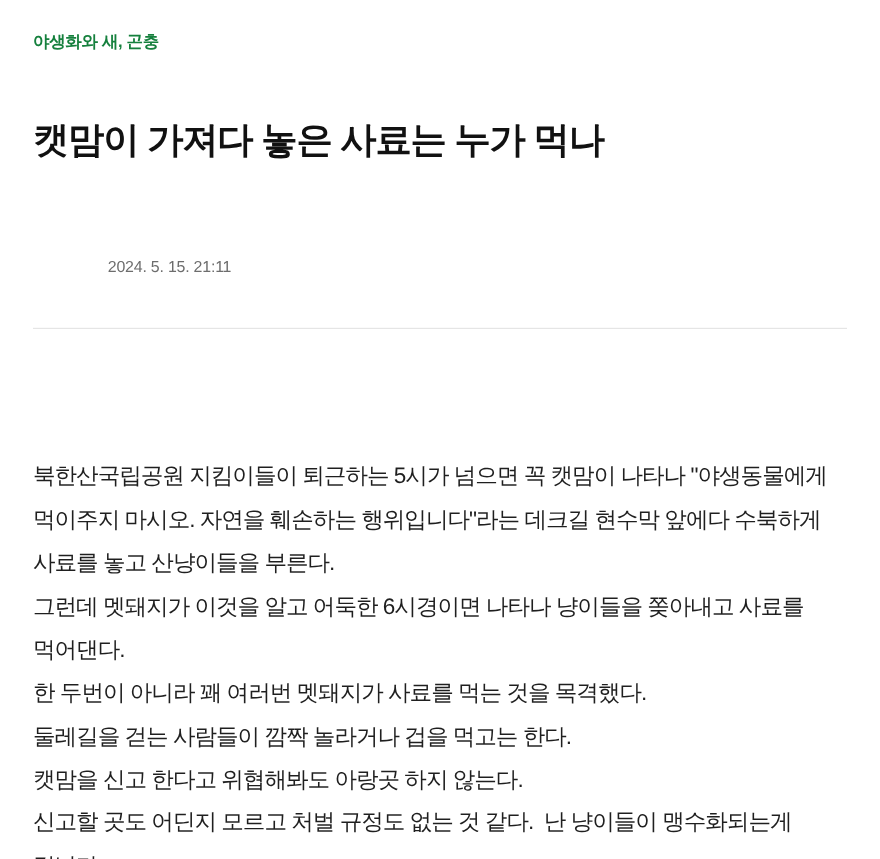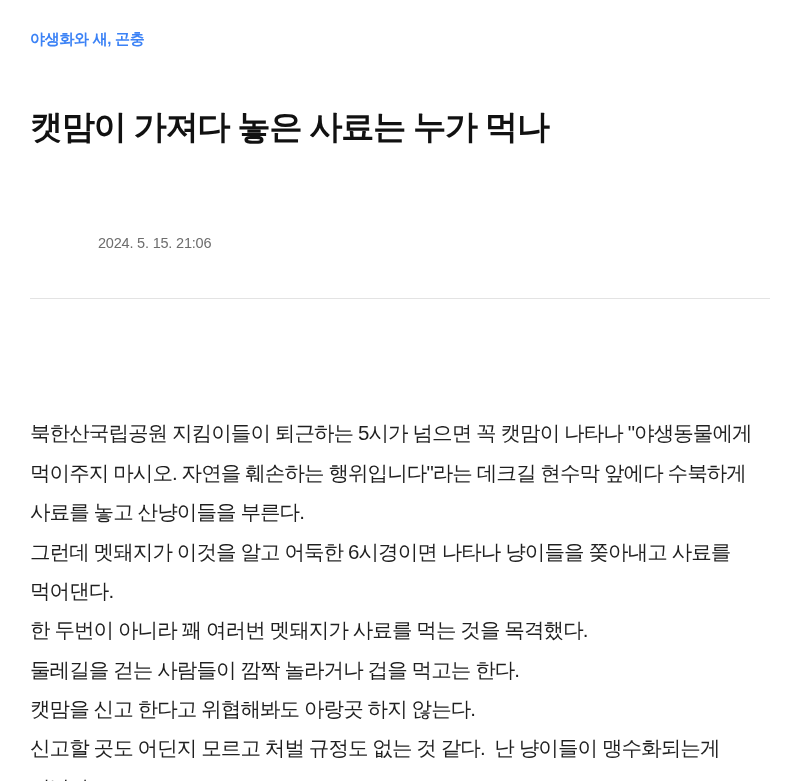--- a/index.html
+++ b/index.html
@@ -16,21 +16,21 @@
   }
   .page {
     width: 800px;
     box-sizing: border-box;
     padding: 0;
     position: relative;
   }
   .category {
     font-size: 15px;
     font-weight: 700;
-    color: #3b82f6;
+    color: #15803d;
     letter-spacing: -0.3px;
     padding: 28px 0 0 30px;
     line-height: 1.4;
   }
   .title {
     font-size: 33px;
     font-weight: 700;
     color: #111111;
     letter-spacing: -1.1px;
     line-height: 1.35;
@@ -66,21 +66,21 @@
 </head>
 <body>
 
 <div class="page">
 
   <div class="category">야생화와 새, 곤충</div>
 
   <h1 class="title">캣맘이 가져다 놓은 사료는 누가 먹나</h1>
 
   <div class="meta-wrap">
-    <span class="date">2024. 5. 15. 21:06</span>
+    <span class="date">2024. 5. 15. 21:11</span>
   </div>
 
   <div class="divider"></div>
 
   <div class="article">
     <p>북한산국립공원 지킴이들이 퇴근하는 5시가 넘으면 꼭 캣맘이 나타나 "야생동물에게 먹이주지 마시오. 자연을 훼손하는 행위입니다"라는 데크길 현수막 앞에다 수북하게 사료를 놓고 산냥이들을 부른다.
 그런데 멧돼지가 이것을 알고 어둑한 6시경이면 나타나 냥이들을 쫒아내고 사료를 먹어댄다.
 한 두번이 아니라 꽤 여러번 멧돼지가 사료를 먹는 것을 목격했다.
 둘레길을 걷는 사람들이 깜짝 놀라거나 겁을 먹고는 한다.
 캣맘을 신고 한다고 위협해봐도 아랑곳 하지 않는다.

